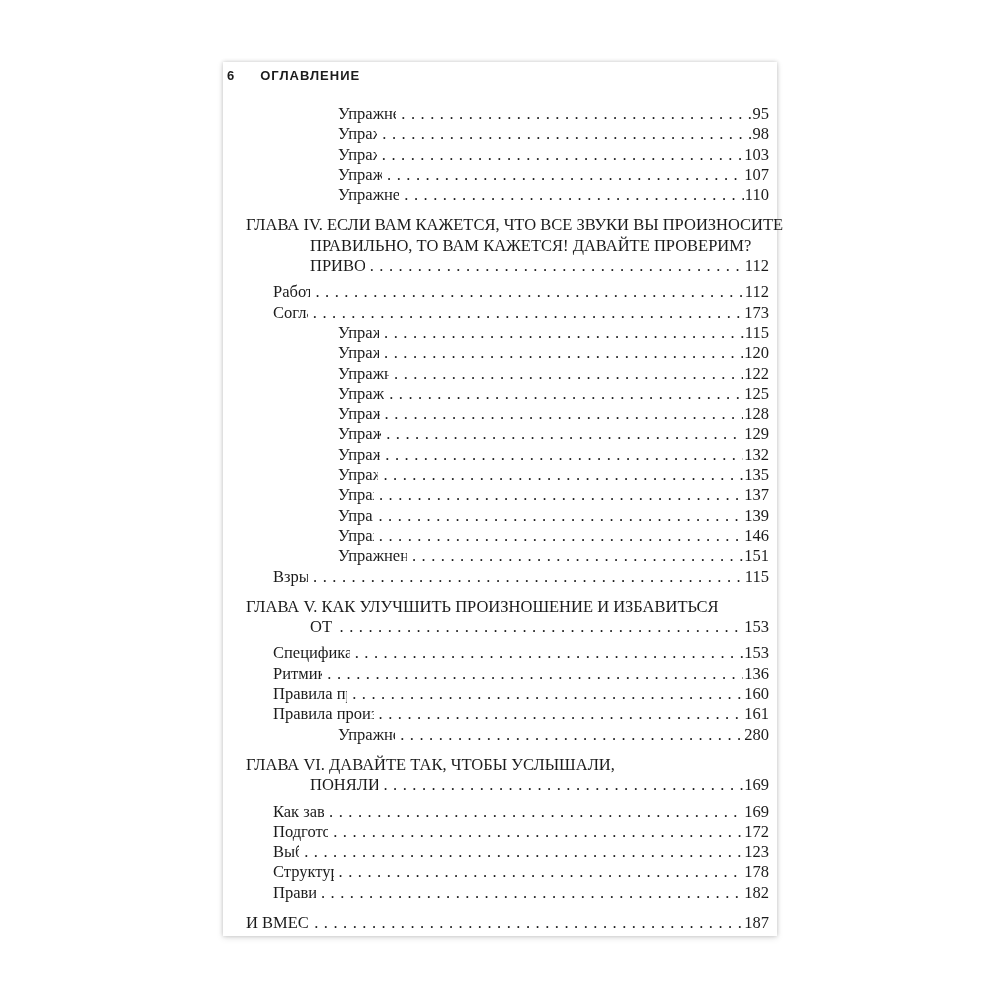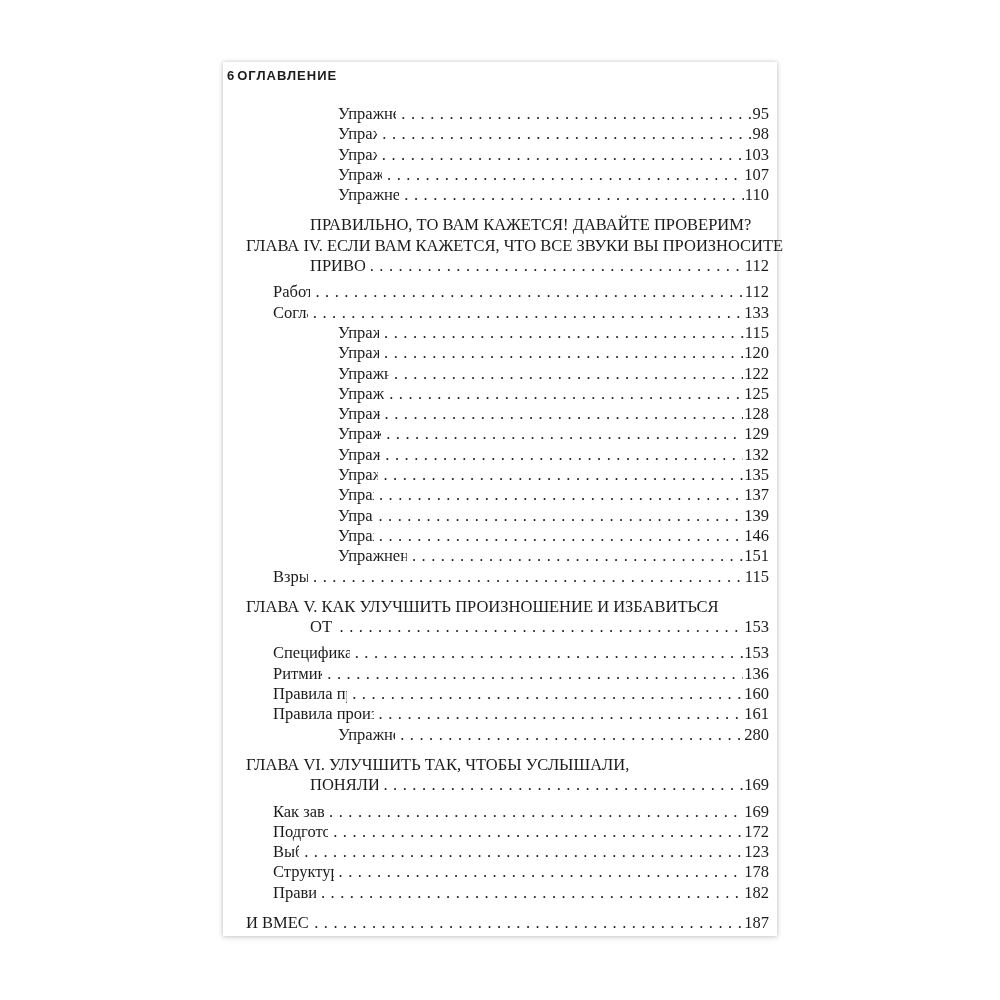--- a/index.html
+++ b/index.html
@@ -25,21 +25,21 @@
     display: flex;
     align-items: baseline;
     padding: 6px 0 0 4px;
     font-family: "Liberation Sans", "DejaVu Sans", sans-serif;
     font-size: 13px;
     font-weight: 700;
     letter-spacing: 1px;
     color: #1c1c1c;
   }
   .pg-header .folio { }
-  .pg-header .htitle { margin-left: 2px; }
+  .pg-header .htitle { margin-left: 25px; }
   .toc {
     padding: 21px 8px 0 23px;
     font-family: "Liberation Serif", "DejaVu Serif", serif;
     font-size: 16.5px;
     line-height: 20.3px;
     color: #1b1b1b;
   }
   .entry { }
   .entry .line { }
   .row { display: flex; align-items: baseline; }
@@ -101,40 +101,40 @@
           </div>
         </div>
         <div class="entry exercise">
           <div class="line row">
             <span class="title">Упражнение 14. Перед выступлением</span>
             <span class="dots"></span>
             <span class="pg">110</span>
           </div>
         </div>
         <div class="entry chapter">
+          <div class="line"><span class="title">ГЛАВА IV. ЕСЛИ ВАМ КАЖЕТСЯ, ЧТО ВСЕ ЗВУКИ ВЫ ПРОИЗНОСИТЕ</span></div>
           <div class="line cont"><span class="title">ПРАВИЛЬНО, ТО ВАМ КАЖЕТСЯ! ДАВАЙТЕ ПРОВЕРИМ?</span></div>
-          <div class="line"><span class="title">ГЛАВА IV. ЕСЛИ ВАМ КАЖЕТСЯ, ЧТО ВСЕ ЗВУКИ ВЫ ПРОИЗНОСИТЕ</span></div>
           <div class="line cont row">
             <span class="title">ПРИВОДИМ РЕЧЬ К НОРМЕ</span>
             <span class="dots"></span>
             <span class="pg">112</span>
           </div>
         </div>
         <div class="entry section">
           <div class="line row">
             <span class="title">Работа со звуками</span>
             <span class="dots"></span>
             <span class="pg">112</span>
           </div>
         </div>
         <div class="entry section">
           <div class="line row">
             <span class="title">Согласные звуки</span>
             <span class="dots"></span>
-            <span class="pg">133</span>
+            <span class="pg">173</span>
           </div>
         </div>
         <div class="entry exercise">
           <div class="line row">
             <span class="title">Упражнение 15. «П / Б»</span>
             <span class="dots"></span>
             <span class="pg">115</span>
           </div>
         </div>
         <div class="entry exercise">
@@ -258,21 +258,21 @@
           </div>
         </div>
         <div class="entry exercise">
           <div class="line row">
             <span class="title">Упражнение 27. Исправляем говор</span>
             <span class="dots"></span>
             <span class="pg">280</span>
           </div>
         </div>
         <div class="entry chapter">
-          <div class="line"><span class="title">ГЛАВА VI. УЛУЧШИТЬ ТАК, ЧТОБЫ УСЛЫШАЛИ,</span></div>
+          <div class="line"><span class="title">ГЛАВА VI. ДАВАЙТЕ ТАК, ЧТОБЫ УСЛЫШАЛИ,</span></div>
           <div class="line cont row">
             <span class="title">ПОНЯЛИ И НАЧАЛИ ДЕЙСТВОВАТЬ</span>
             <span class="dots"></span>
             <span class="pg">169</span>
           </div>
         </div>
         <div class="entry section">
           <div class="line row">
             <span class="title">Как завоевать аудиторию.</span>
             <span class="dots"></span>

